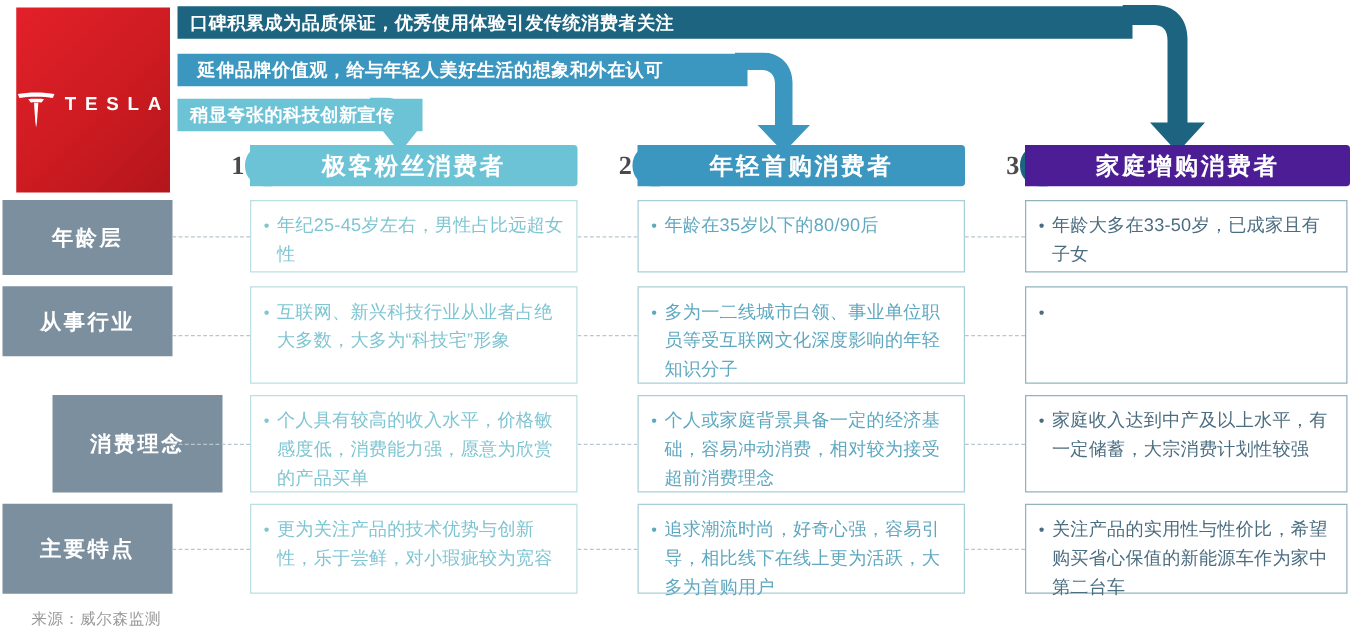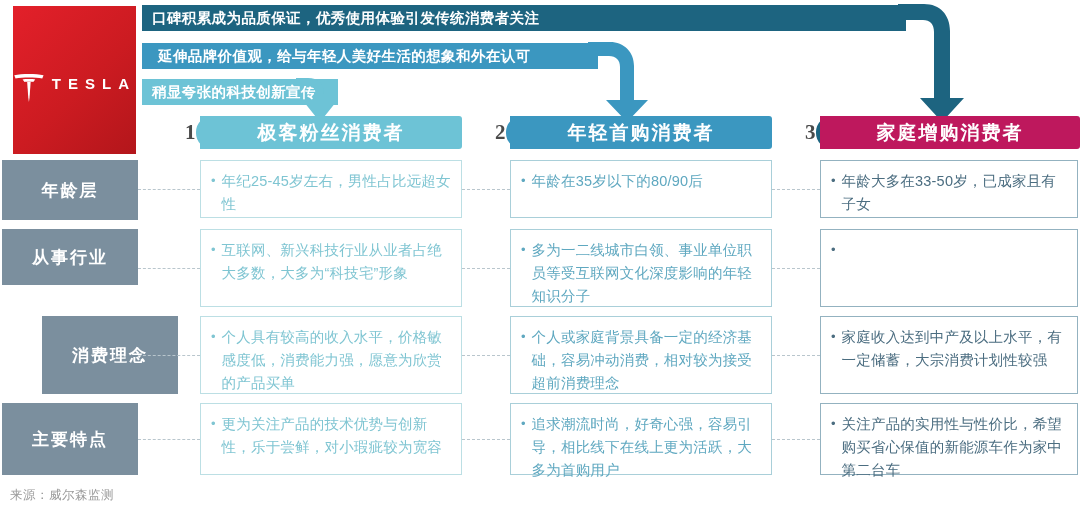--- a/index.html
+++ b/index.html
@@ -52,21 +52,21 @@
   
   .col-head {
     position: absolute; top: 116px; height: 33px;
     display: flex; align-items: center; justify-content: center;
     color: #ffffff; font-size: 19px; font-weight: 700;
     letter-spacing: 2px;
     border-radius: 0 3px 3px 0;
   }
   .col-head.c1 { left: 200px; width: 262px; background: #6dc3d6; }
   .col-head.c2 { left: 510px; width: 262px; background: #3b97c0; }
-  .col-head.c3 { left: 820px; width: 260px; background: #be185d; font-family: Liberation Mono, monospace; }
+  .col-head.c3 { left: 820px; width: 260px; background: #4c1d95; font-family: Liberation Mono, monospace; }
 
   .col-num {
     position: absolute; top: 117px;
     width: 34px; height: 31px;
     display: flex; align-items: center; justify-content: flex-start;
     font-size: 21px; font-weight: 700; color: #4a4a4a;
     font-family: "Liberation Serif", serif;
   }
   .col-num.n1 { left: 185px; }
   .col-num.n2 { left: 495px; }
@@ -117,21 +117,21 @@
   }
   .cell.tone-a { border-color: #bcdfe4; }
   .cell.tone-a .txt, .cell.tone-a .bullet { color: #7fc5d2; }
   .cell.tone-b { border-color: #a9cfd9; }
   .cell.tone-b .txt, .cell.tone-b .bullet { color: #5fa8c0; }
   .cell.tone-c { border-color: #93b2c0; }
   .cell.tone-c .txt, .cell.tone-c .bullet { color: #4b6d80; }
 
   
   .source {
-    position: absolute; left: 10px; bottom: 8px;
+    position: absolute; left: 25px; bottom: 8px;
     color: #9a9a9a; font-size: 12.5px; letter-spacing: .5px; margin-top: 38px;
   }
 </style>
 </head>
 <body>
 
 <div id="root">
 
   <div class="tesla-logo">
     <svg class="tesla-mark" viewBox="0 0 100 92">

